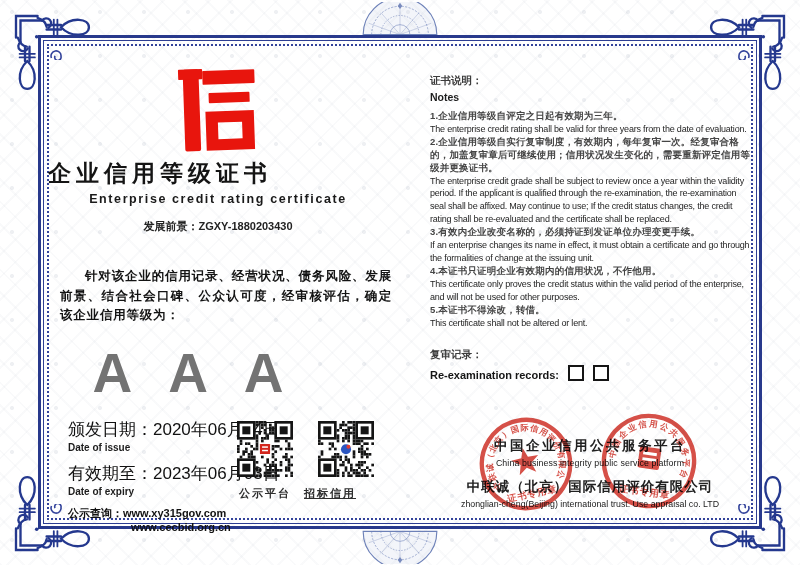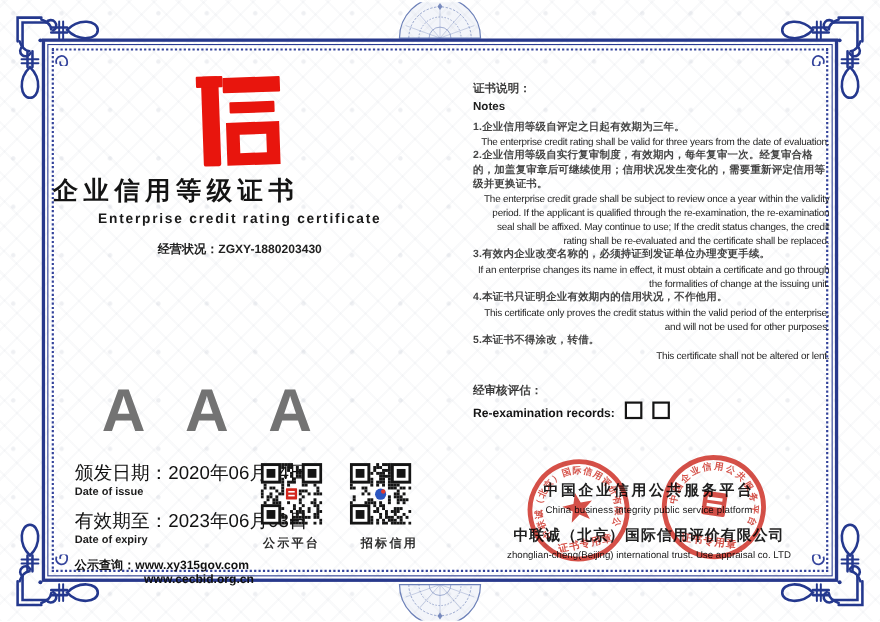--- a/index.html
+++ b/index.html
@@ -47,28 +47,28 @@
   .info-left{position:absolute;left:68px;top:418px;color:#111;}
   .info-left .zh{font-size:17px;font-weight:400;white-space:nowrap;}
   .info-left .en{font-size:10px;font-weight:700;color:#1d1d1d;margin-top:1px;white-space:nowrap;}
   .info-group{margin-bottom:9px;}
   .url-line{font-size:11px;font-weight:800;white-space:nowrap;}
   .url-line2{font-size:11px;font-weight:800;padding-left:63px;white-space:nowrap;}
   .qr{position:absolute;width:56px;height:56px;top:421px;}
   .qr.q1{left:237px;} .qr.q2{left:318px;}
   .qr-label{position:absolute;top:486px;width:56px;text-align:center;font-size:11px;
          font-weight:700;letter-spacing:2px;color:#2e2e2e;white-space:nowrap;}
-  .qr-label.q1{left:237px;} .qr-label.q2{left:326px;}
+  .qr-label.q1{left:237px;} .qr-label.q2{left:302px;text-decoration:underline;}
   
   .notes-head{position:absolute;left:430px;top:74px;font-size:10.5px;font-weight:800;color:#3c3c3c;}
   .notes-head .en{font-weight:600;color:#1d1d1d;margin-top:3px;}
   .notes-list{position:absolute;left:430px;top:110px;width:324px;}
   .note-line{line-height:12.9px;margin:0;}
   .note-line.zh{font-size:9.5px;font-weight:800;color:#454545;letter-spacing:.2px;}
-  .note-line.en{font-size:9px;font-weight:400;color:#1f1f1f;letter-spacing:-.2px;text-align:right;}
+  .note-line.en{font-size:9px;font-weight:400;color:#1f1f1f;letter-spacing:-.2px;}
   .review{position:absolute;left:430px;top:348px;}
   .review .zh{font-size:10.5px;font-weight:800;color:#3c3c3c;}
   .review .en{font-size:11px;font-weight:600;color:#151515;margin-top:3px;}
   .checkbox{display:inline-block;width:12px;height:12px;border:2px solid #151515;
          margin-left:9px;vertical-align:-2px;background:#fff;}
   .issuer{position:absolute;left:424px;top:437px;width:332px;text-align:center;color:#202020;}
   .issuer .p-zh{font-size:13.5px;font-weight:800;letter-spacing:2.5px;white-space:nowrap;}
   .issuer .p-en{font-size:8.8px;margin-top:3px;letter-spacing:.1px;white-space:nowrap;}
   .issuer .c-zh{font-size:13.5px;font-weight:800;letter-spacing:1px;margin-top:10px;white-space:nowrap;}
   .issuer .c-en{font-size:8.8px;margin-top:3px;white-space:nowrap;}
@@ -154,22 +154,23 @@
       <rect x="10" y="6" width="26" height="11" rx="1"></rect>
       <rect x="36" y="8" width="56" height="15" rx="1"></rect>
       <rect x="42" y="32" width="44" height="11" rx="1"></rect>
       <path d="M38,52 h52 v42 h-52 Z M51,64 v18 h26 v-18 Z" fill-rule="evenodd"></path>
     </g>
   </svg>
 
   <div class="title">企业信用等级证书</div>
   <div class="subtitle">Enterprise credit rating certificate</div>
   <div class="certno">
-    <span>经营状况：</span><span>ZGXY-1880203430</span>
+    <span>发展前景：</span><span>ZGXY-1880203430</span>
   </div>
+  <div class="statement">针对该企业的信用记录、经营状况、债务风险、发展前景、结合社会口碑、公众认可度，经审核评估，确定该企业信用等级为：</div>
   <div class="rating">AAA</div>
 
   <div class="info-left">
     <div class="info-group">
       <div class="zh">颁发日期：2020年06月04日</div>
       <div class="en">Date of issue</div>
     </div>
     <div class="info-group">
       <div class="zh">有效期至：2023年06月03日</div>
       <div class="en">Date of expiry</div>
@@ -458,21 +459,21 @@
       <div class="note-line en">The enterprise credit grade shall be subject to review once a year within the validity period. If the applicant is qualified through the re-examination, the re-examination seal shall be affixed. May continue to use; If the credit status changes, the credit rating shall be re-evaluated and the certificate shall be replaced.</div>
       <div class="note-line zh">3.有效内企业改变名称的，必须持证到发证单位办理变更手续。</div>
       <div class="note-line en">If an enterprise changes its name in effect, it must obtain a certificate and go through the formalities of change at the issuing unit.</div>
       <div class="note-line zh">4.本证书只证明企业有效期内的信用状况，不作他用。</div>
       <div class="note-line en">This certificate only proves the credit status within the valid period of the enterprise, and will not be used for other purposes.</div>
       <div class="note-line zh">5.本证书不得涂改，转借。</div>
       <div class="note-line en">This certificate shall not be altered or lent.</div>
     </div>
 
   <div class="review">
-    <div class="zh">经审核评估：</div>
+    <div class="zh">复审记录：</div>
     <div class="en">
       <span>Re-examination records:</span><span class="checkbox"></span><span class="checkbox"></span>
     </div>
   </div>
 
   <div class="issuer">
     <div class="p-zh">中国企业信用公共服务平台</div>
     <div class="p-en">China business integrity public service platform</div>
     <div class="c-zh">中联诚（北京）国际信用评价有限公司</div>
     <div class="c-en">zhonglian-cheng(Beijing) international trust. Use appraisal co. LTD</div>

